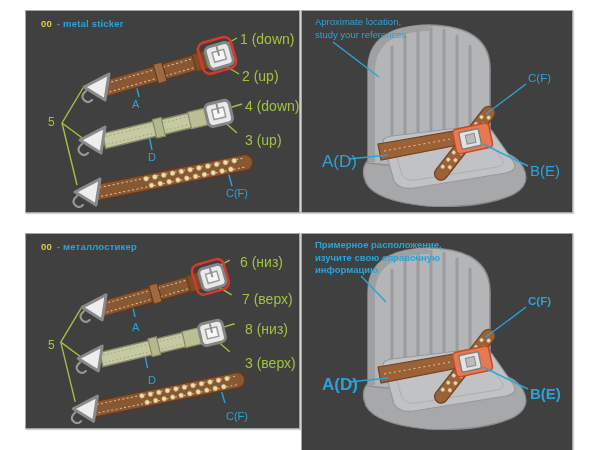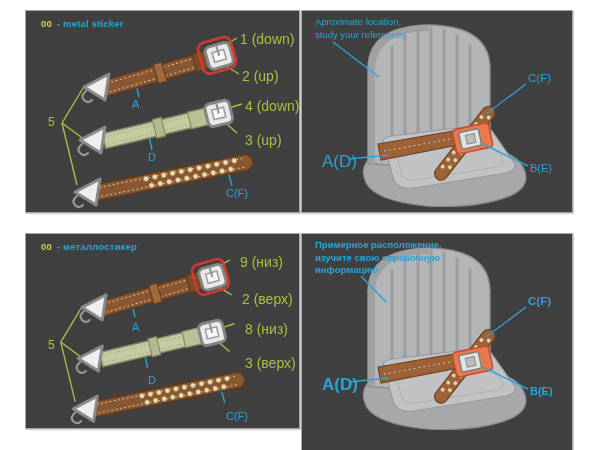--- a/index.html
+++ b/index.html
@@ -19,21 +19,21 @@
         white-space:pre-line;max-width:150px;}
   .lbl{position:absolute;font-size:14px;white-space:nowrap;}
   .g{color:var(--green,#a2c240);}
   .b{color:var(--blue,#29a4d9);}
   .c1{left:214px;top:20px;}  .c2{left:216px;top:57px;}
   .c4{left:219px;top:87px;}  .c3{left:219px;top:121px;}
   .la{left:106px;top:87px;font-size:11px;}  .ld{left:122px;top:140px;font-size:11px;}
   .lcf{left:200px;top:176px;font-size:11px;} .l5{left:22px;top:104px;font-size:12px;}
   .rcf{left:226px;top:61px;font-size:11.5px;}
   .rad{left:20px;top:141px;font-size:17px;}
-  .rbe{left:228px;top:151px;font-size:11px;}
+  .rbe{left:228px;top:151px;font-size:15px;}
   .lead-g{stroke:var(--green,#a2c240);stroke-width:1.4;fill:none;}
   .lead-b{stroke:var(--blue,#29a4d9);stroke-width:1.4;fill:none;}
   .hl-red{stroke:var(--red,#d5392f);stroke-width:2.6;fill:none;}
 </style>
 </head>
 <body>
 
 <svg width="0" height="0" style="position:absolute" aria-hidden="true">
   <defs>
     <g id="fitting">
@@ -209,22 +209,22 @@
   </section>
 
   <section class="panel p-bl">
     <svg class="art" width="100%" height="100%" viewBox="0 0 273 201" preserveAspectRatio="xMinYMin meet">
         <use href="#straps-art"></use>
       </svg>
     <div class="hdr">
       <span class="code">00</span>
       <span class="codelbl">- металлостикер</span>
     </div>
-    <span class="lbl g c1">9 (низ)</span>
-    <span class="lbl g c2">2 (верх)</span>
+    <span class="lbl g c1">6 (низ)</span>
+    <span class="lbl g c2">7 (верх)</span>
     <span class="lbl g c4">8 (низ)</span>
     <span class="lbl g c3">3 (верх)</span>
     <span class="lbl b la">A</span>
     <span class="lbl b ld">D</span>
     <span class="lbl b lcf">C(F)</span>
     <span class="lbl g l5">5</span>
   </section>
 
   <section class="panel p-br">
     <svg class="art" width="100%" height="100%" viewBox="0 0 270 201" preserveAspectRatio="xMinYMin meet">

